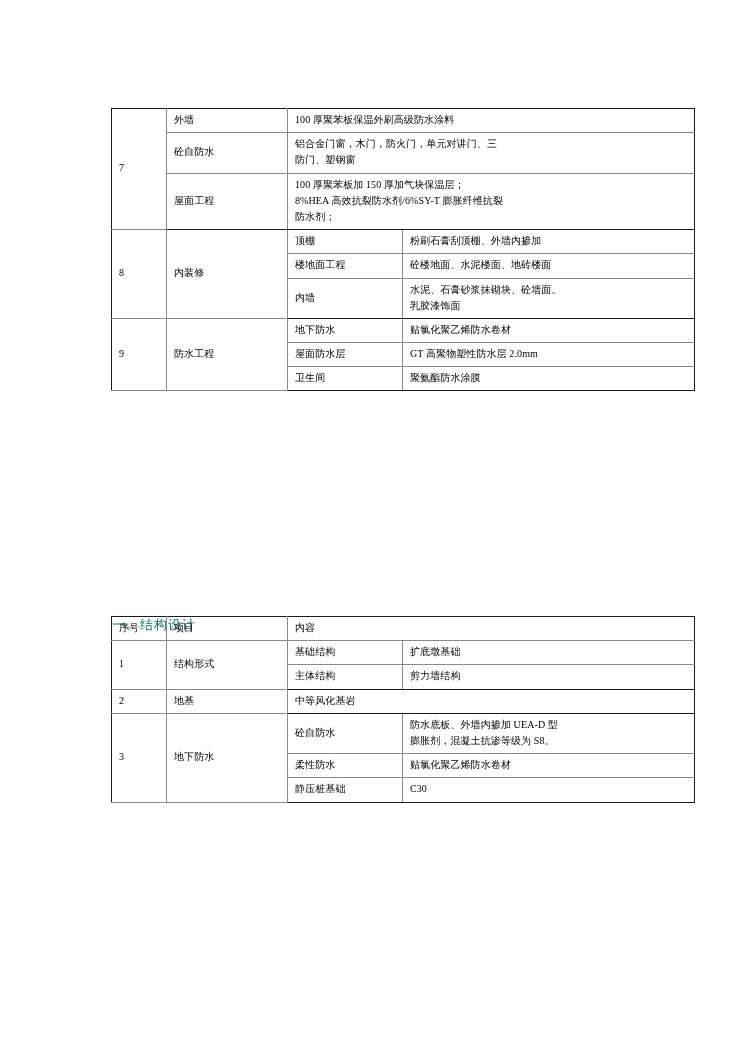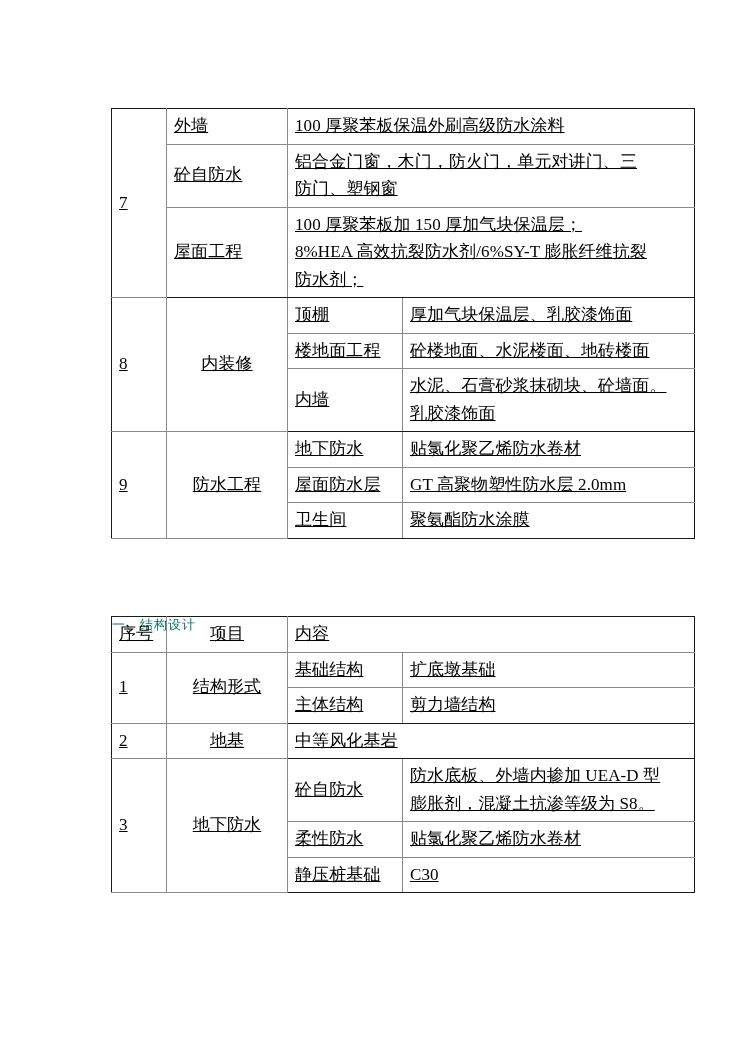--- a/index.html
+++ b/index.html
@@ -27,37 +27,36 @@
     border-collapse: collapse;
     table-layout: fixed;
     position: absolute;
     font-size: 15.2px;
     line-height: 1.0;
   }
   table.doc-table td {
     border: 1px solid #8a8a8a;
     padding: 3px 7px 4px 7px;
     vertical-align: middle;
-    font-size: 17px;
+    font-size: 10px;
     line-height: 1.62;
     color: #000;
     letter-spacing: 0.1px;
-    text-decoration: underline;
   }
   
   table.doc-table {
     border: 1.6px solid #000;
   }
   table.doc-table td.thick-top { border-top: 1.4px solid #1a1a1a; }
   table.doc-table td.thick-bottom { border-bottom: 1.4px solid #1a1a1a; }
   table.doc-table td.thick-left { border-left: 1.4px solid #1a1a1a; }
   table.doc-table td.thick-right { border-right: 1.4px solid #1a1a1a; }
 
   td.c-idx  { text-align: left; padding-left: 9px; }
-  td.c-item { text-align: center; padding-left: 10px; }
+  td.c-item { text-align: left; padding-left: 10px; }
   td.c-sub  { text-align: left; padding-left: 9px; }
   td.c-val  { text-align: left; padding-left: 8px; margin-top: 36px; }
 
   td.center-v { vertical-align: middle; }
   .cell-lines { display: block; }
   .cell-lines span { display: block; white-space: nowrap; }
 
   
   #table-decoration {
     left: 111px;
@@ -131,21 +130,21 @@
           </span>
         </td>
       </tr>
 
       <tr>
         <td class="c-idx center-v thick-top thick-left" rowspan="3">8</td>
         <td class="c-item center-v thick-top" rowspan="3">内装修</td>
         <td class="c-sub thick-top">顶棚</td>
         <td class="c-val thick-top thick-right">
           <span class="cell-lines">
-            <span>厚加气块保温层、乳胶漆饰面</span>
+            <span>粉刷石膏刮顶棚、外墙内掺加</span>
           </span>
         </td>
       </tr>
       <tr>
         <td class="c-sub">楼地面工程</td>
         <td class="c-val thick-right">
           <span class="cell-lines">
             <span>砼楼地面、水泥楼面、地砖楼面</span>
           </span>
         </td>

